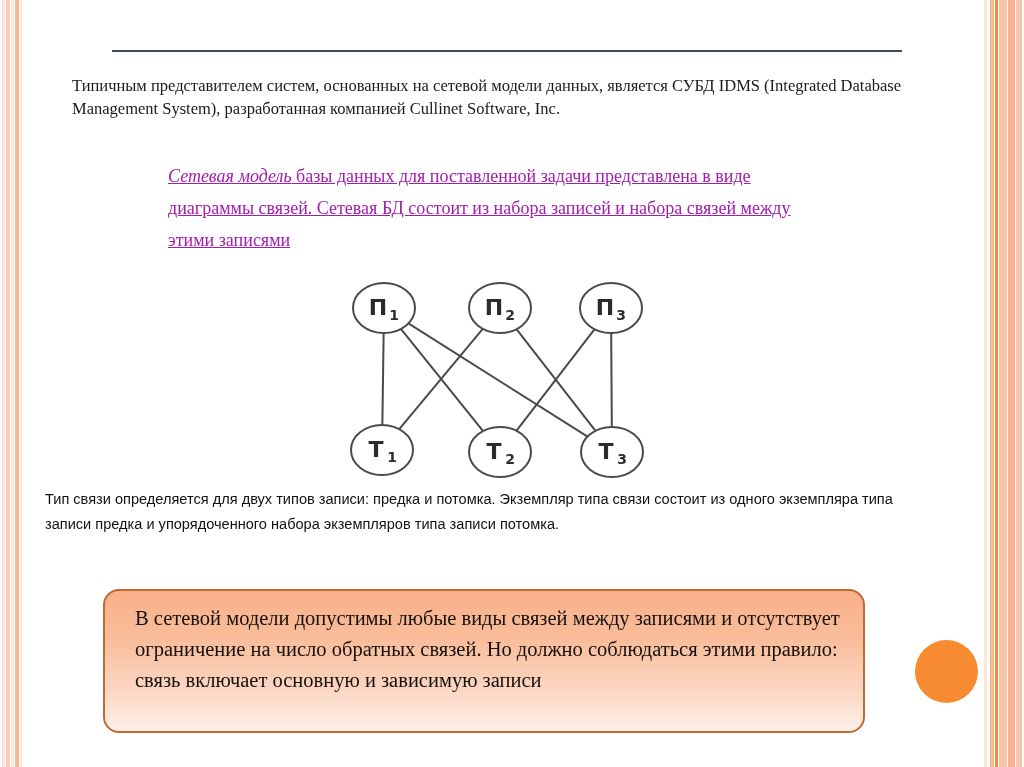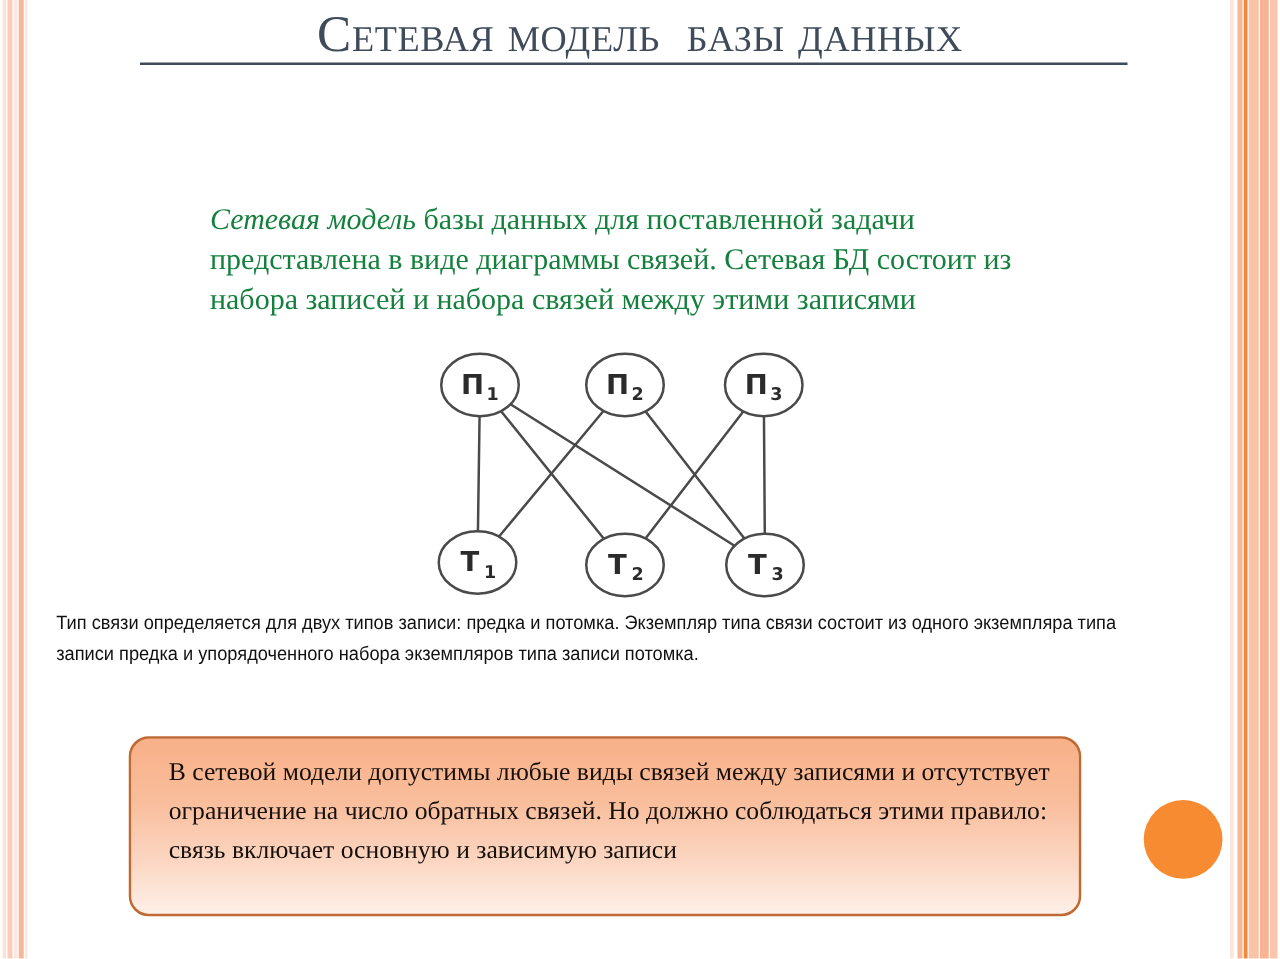--- a/index.html
+++ b/index.html
@@ -74,23 +74,24 @@
     text-align: left;
   }
 
   
   #model-paragraph {
     position: absolute;
     left: 168px;
     top: 160px;
     width: 660px;
     font-family: "Liberation Serif", "DejaVu Serif", serif;
-    font-size: 24px;
+    font-size: 18px;
     line-height: 32px;
-    color: #15803d;
+    color: #a21caf;
+    text-decoration: underline;
   }
   #model-paragraph .em {
     font-style: italic;
   }
 
   
   #network-diagram {
     position: absolute;
     left: 330px;
     top: 278px;
@@ -174,25 +175,23 @@
 
   <div class="edge-stripes" id="right-stripes">
       <div class="stripe" style="right: 37px; width: 3px; background: rgb(251, 230, 220);"></div>
       <div class="stripe" style="right: 30px; width: 4px; background: rgb(246, 183, 148);"></div>
       <div class="stripe" style="right: 26px; width: 3px; background: rgb(239, 138, 60);"></div>
       <div class="stripe" style="right: 17px; width: 8px; background: rgb(249, 195, 167);"></div>
       <div class="stripe" style="right: 9px; width: 7px; background: rgb(247, 179, 148);"></div>
       <div class="stripe" style="right: 2px; width: 6px; background: rgb(249, 198, 171);"></div>
     </div>
 
-  <div id="title-block">
-    <span id="page-title">Сетевая модель  базы данных</span>
-  </div>
   <div id="title-rule"></div>
 
+  <div id="intro-paragraph">Типичным представителем систем, основанных на сетевой модели данных, является СУБД IDMS (Integrated Database Management System), разработанная компанией Cullinet Software, Inc.</div>
 
   <div id="model-paragraph"><span class="em">Сетевая модель</span><span> базы данных для поставленной задачи представлена в виде диаграммы связей. Сетевая БД состоит из набора записей и набора связей между этими записями</span></div>
 
   <div id="network-diagram">
     <svg width="350" height="205" viewBox="0 0 350 205" xmlns="http://www.w3.org/2000/svg">
       <g id="diagram-edges">
           <line x1="53.65" y1="55.00" x2="52.35" y2="147.00" stroke="#4a4a4a" stroke-width="2" stroke-linecap="round"></line>
           <line x1="70.89" y1="50.96" x2="153.11" y2="153.04" stroke="#4a4a4a" stroke-width="2" stroke-linecap="round"></line>
           <line x1="78.41" y1="45.41" x2="257.59" y2="158.59" stroke="#4a4a4a" stroke-width="2" stroke-linecap="round"></line>
           <line x1="152.74" y1="50.77" x2="69.26" y2="151.23" stroke="#4a4a4a" stroke-width="2" stroke-linecap="round"></line>

